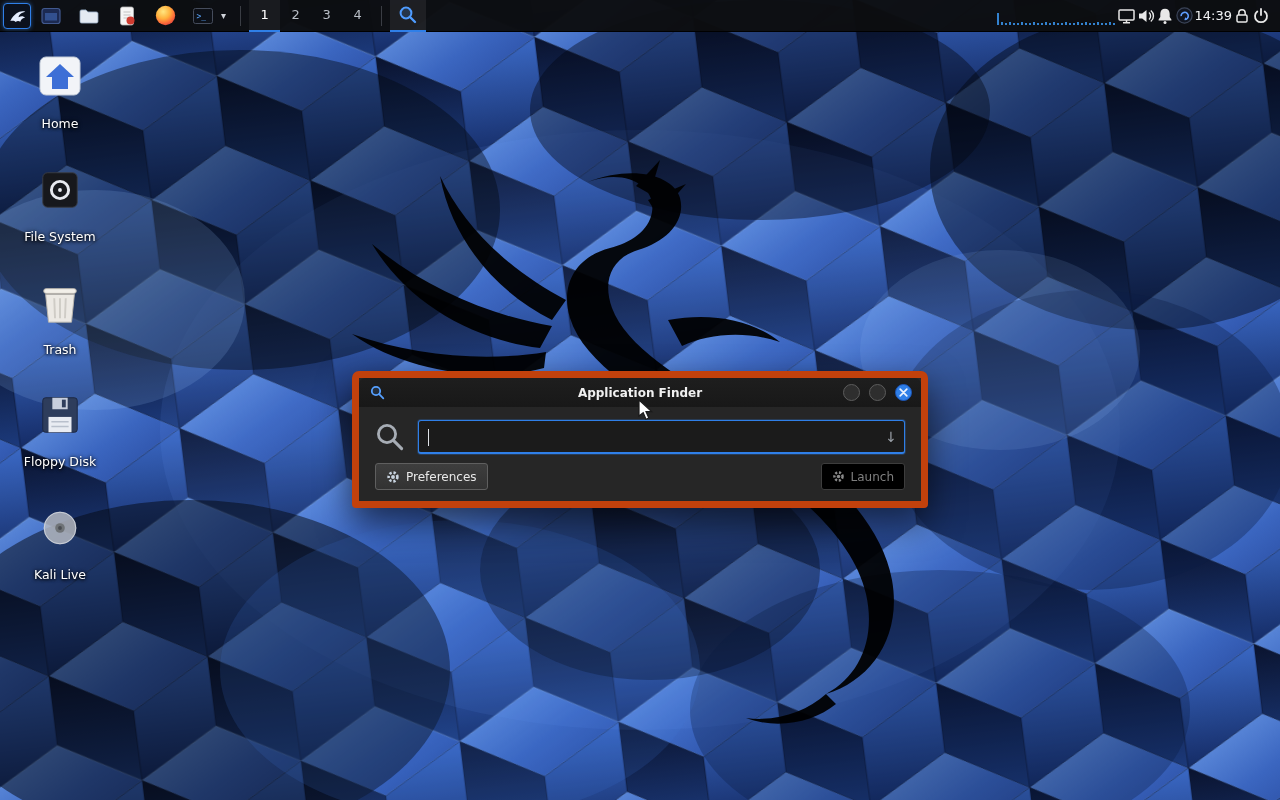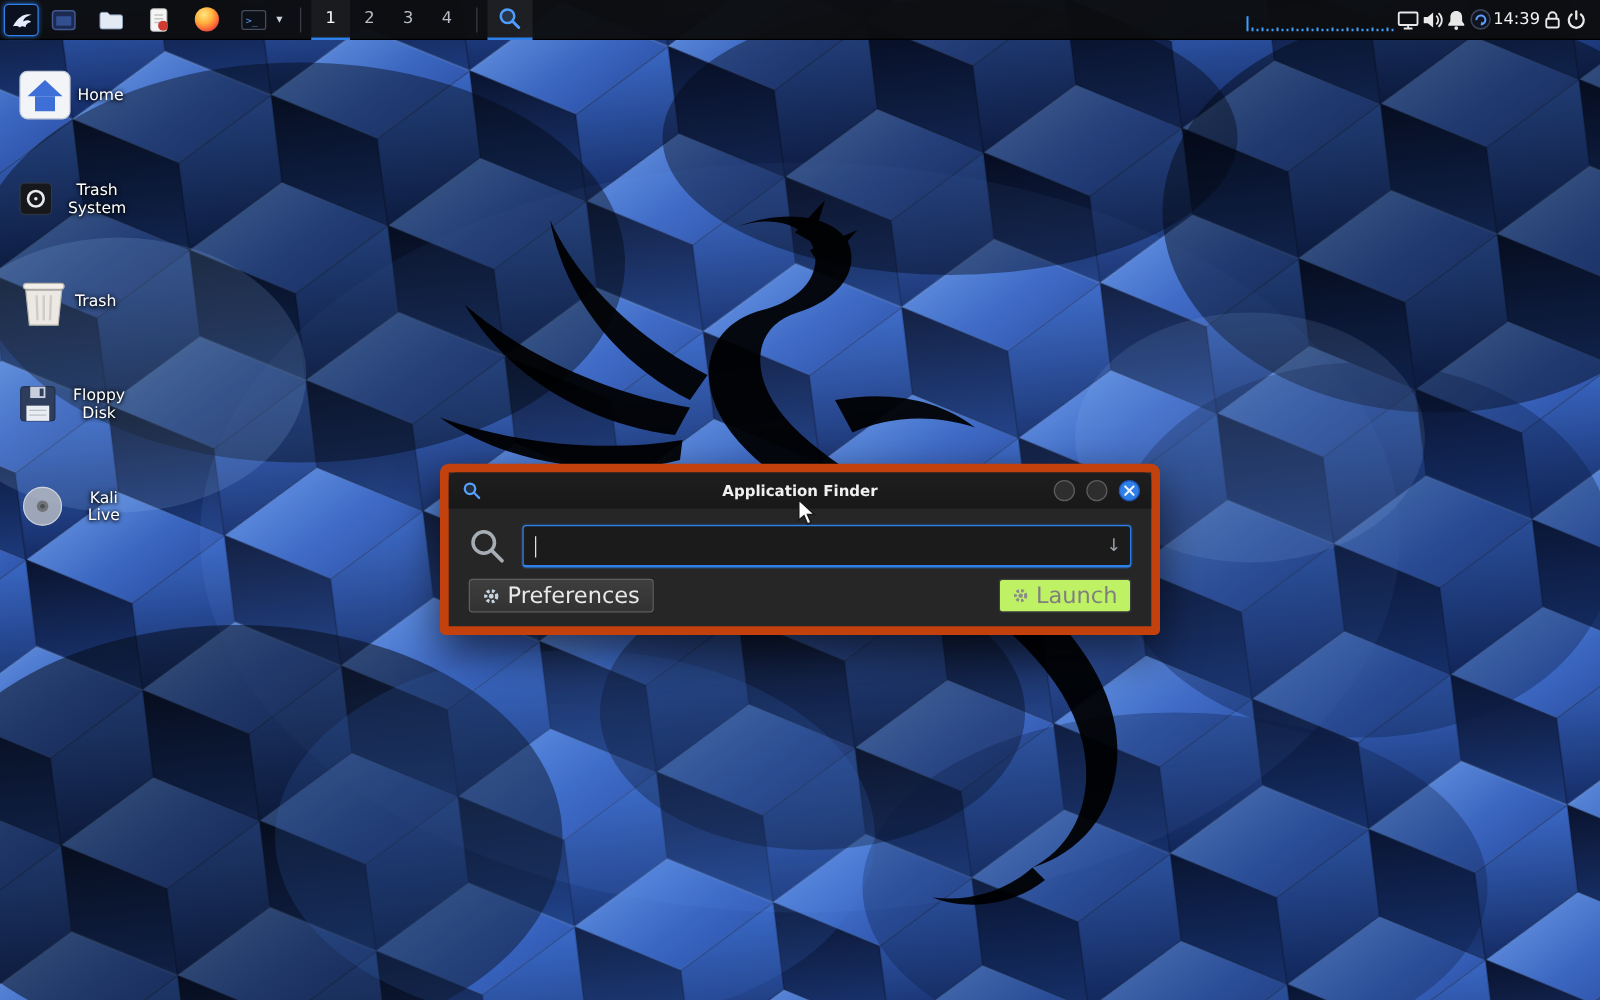--- a/index.html
+++ b/index.html
@@ -26,21 +26,21 @@
   .ws.active { color:#fff; background:rgba(255,255,255,.05); border-bottom-color:#2f7fe8; }
   .task { width:36px; height:32px; display:flex; align-items:center; justify-content:center;
           background:rgba(255,255,255,.07); border-bottom:2px solid #2f7fe8; }
   .panel-right { margin-left:auto; display:flex; align-items:center; gap:1px; padding-right:10px; }
   .clock { color:#f2f3f5; font-size:13px; }
   .picon { display:flex; align-items:center; justify-content:center; }
 
   
   .dicons { position:absolute; left:12px; top:52px; width:96px; display:flex;
             flex-direction:column; gap:36px; z-index:10; }
-  .dicon { display:flex; flex-direction:row; align-items:center; gap:2px; cursor:default; }
+  .dicon { display:flex; flex-direction:column; align-items:center; gap:17px; cursor:default; }
   .dlabel { color:#fff; font-size:12.5px; text-align:center; line-height:1.1;
             text-shadow:0 1px 3px #000, 0 0 4px rgba(0,0,0,.9); }
 
   
   .appfinder { position:absolute; left:352px; top:371px; width:576px; z-index:40;
                border:7px solid #c2410c; border-radius:7px 7px 4px 4px;
                box-shadow:0 14px 34px rgba(0,0,0,.6); background:#262626; }
   .titlebar { height:29px; background:linear-gradient(#1e1e1e,#181818);
               border-radius:6px 6px 0 0; position:relative; display:flex; align-items:center; }
   .titlebar .ticon { margin-left:11px; display:flex; }
@@ -56,23 +56,23 @@
            border:1px solid #2f7fe8; border-bottom-width:2px; border-radius:3px;
            box-shadow:0 0 0 1px rgba(47,127,232,.25); display:flex; align-items:center; }
   .entry-input { position:absolute; left:8px; top:2px; right:28px; bottom:2px;
                  background:transparent; border:none; outline:none; color:#e8e8e8;
                  font-size:13px; font-family:inherit; }
   .caret { position:absolute; left:9px; top:8px; width:1px; height:17px; background:#dfe3e8; }
   .entry-arrow { position:absolute; right:7px; top:50%; transform:translateY(-52%);
                  color:#9aa0a8; font-size:14px; line-height:1; }
   .btnrow { margin-top:9px; display:flex; justify-content:space-between; }
   .btn { display:inline-flex; align-items:center; gap:6px; height:27px; padding:0 10px;
-         font-family:inherit; font-size:18px; border-radius:3px; }
+         font-family:inherit; font-size:12px; border-radius:3px; }
   .prefbtn { background:linear-gradient(#3e3e3e,#323232); border:1px solid #5f5f5f; color:#e8e8e8; }
-  .launchbtn { background:#bef264; border:1px solid #3d3d3d; color:#7f7f7f; }
+  .launchbtn { background:#000000; border:1px solid #3d3d3d; color:#7f7f7f; }
 
   .cursor { position:absolute; left:638px; top:399px; z-index:90; }
 </style>
 </head>
 <body>
 
 <svg class="wallpaper" viewBox="0 0 1280 800" preserveAspectRatio="none">
   <defs>
     <linearGradient id="gtop" x1="0" y1="0" x2="1" y2="1">
       <stop offset="0" stop-color="#6d9ce8"></stop>
@@ -240,21 +240,21 @@
       <rect x="16" y="25" width="16" height="12" fill="#3d6fd6"></rect>
     </svg>
     <div class="dlabel">Home</div>
   </div>
   <div class="dicon">
     <svg width="46" height="46" viewBox="0 0 48 48">
       <rect x="6" y="6" width="36" height="36" rx="5" fill="#17181c" stroke="#3a3d45"></rect>
       <circle cx="24" cy="24" r="9" fill="none" stroke="#e8eaf0" stroke-width="3"></circle>
       <circle cx="24" cy="24" r="2" fill="#e8eaf0"></circle>
     </svg>
-    <div class="dlabel">Trash System</div>
+    <div class="dlabel">File System</div>
   </div>
   <div class="dicon">
     <svg width="46" height="46" viewBox="0 0 48 48">
       <rect x="7" y="9" width="34" height="5" rx="2.5" fill="#f2efe9" stroke="#b9b5ae"></rect>
       <path d="M9,15 L39,15 L36,44 L12,44 Z" fill="#ece9e4" stroke="#b9b5ae"></path>
       <path d="M18,19 L18.8,40 M24,19 L24,40 M30,19 L29.2,40" stroke="#cfccc6" stroke-width="2"></path>
     </svg>
     <div class="dlabel">Trash</div>
   </div>
   <div class="dicon">

